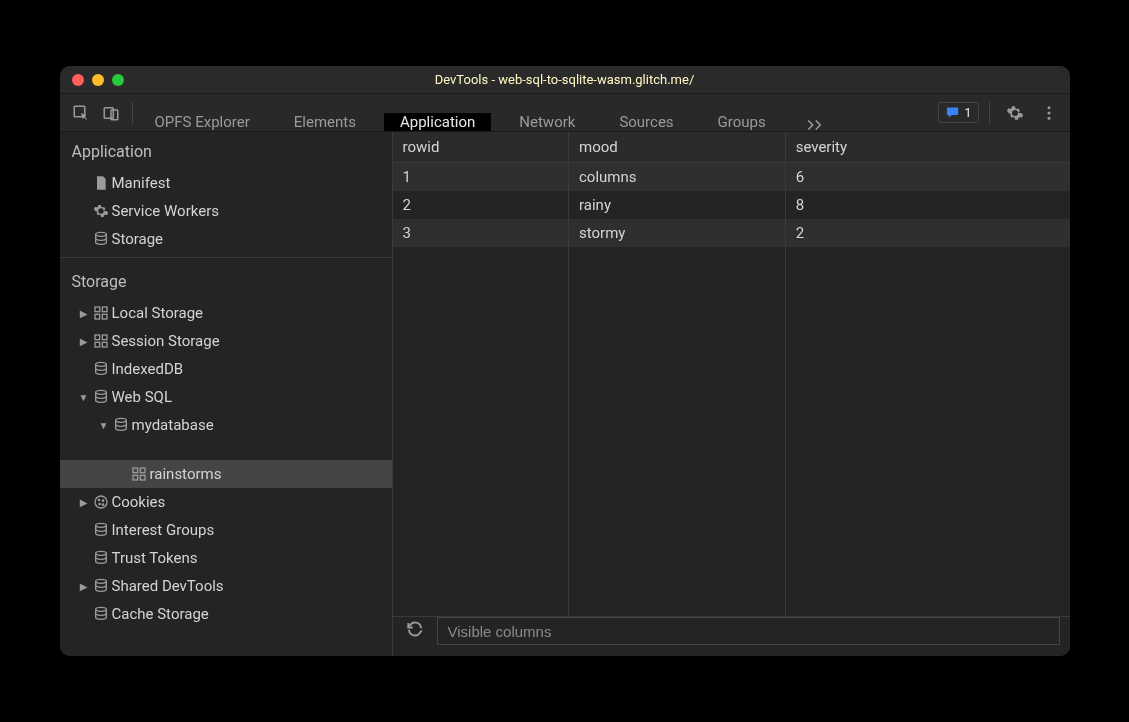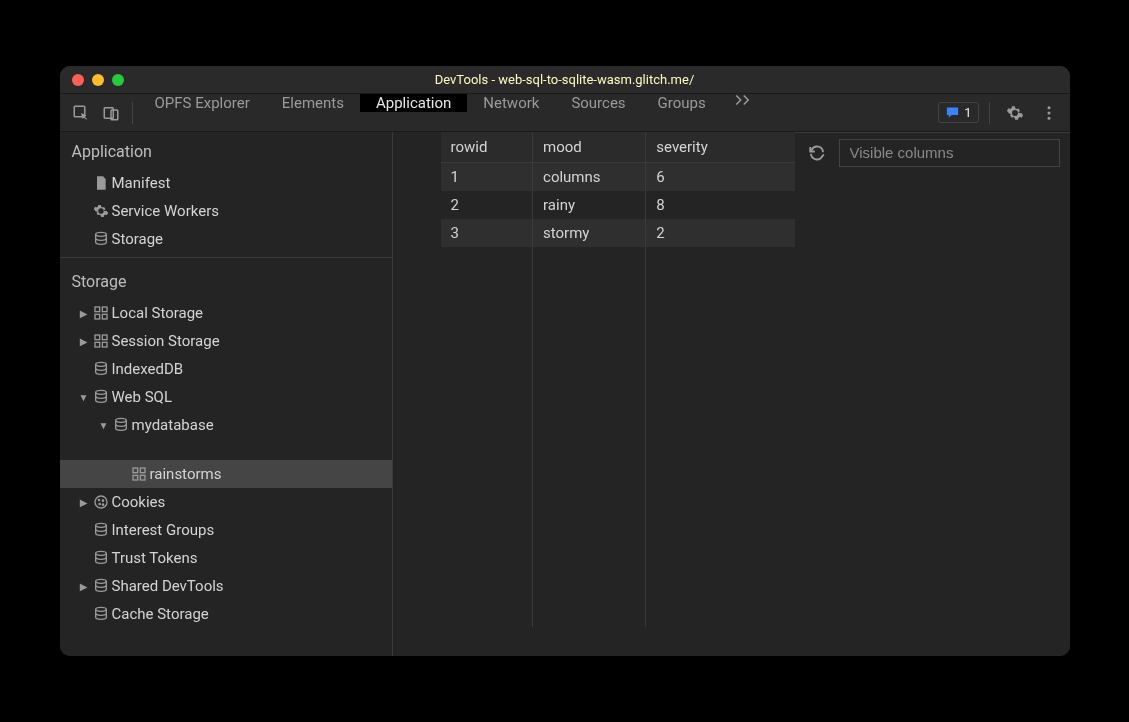--- a/index.html
+++ b/index.html
@@ -71,22 +71,23 @@
     display: flex; align-items: center; justify-content: center;
     color: #9a9a9a;
     cursor: pointer;
   }
   .toolbar-icon-btn svg { width: 18px; height: 18px; }
   .toolbar-sep {
     width: 1px; height: 22px; background: #444; margin: 0 6px;
   }
   .tabs {
     display: flex;
-    align-items: flex-start;
+    align-items: flex-end;
     height: 100%;
+    gap: 12px;
   }
   .tab {
     padding: 0 16px;
     display: flex; align-items: center;
     font-size: 15px;
     color: #9a9a9a;
     cursor: pointer;
     white-space: nowrap;
   }
   .tab.active {
@@ -166,24 +167,23 @@
     color: #9a9a9a;
   }
   .item-icon svg { width: 16px; height: 16px; }
   .indent-1 { padding-left: 18px; }
   .indent-2 { padding-left: 38px; }
   .indent-4 { padding-left: 70px; }
 
   .main {
     flex: 1;
     display: flex;
-    flex-direction: row;
+    flex-direction: column;
     min-width: 0;
     background: #242424;
-    padding-left: 48px;
   }
   .table-wrap {
     flex: 1;
     overflow: auto;
   }
   .data-table {
     width: 100%;
     border-collapse: collapse;
     table-layout: fixed;
   }
@@ -207,21 +207,21 @@
   }
   .data-table tbody tr:nth-child(odd) { background: #2f2f2f; }
   .data-table tbody tr:nth-child(even) { background: #242424; }
   .data-table th:last-child, .data-table td:last-child { border-right: none; }
   .col-fill td { height: auto; }
 
   .bottom-bar {
     height: 40px;
     border-top: 1px solid #3a3a3a;
     display: flex;
-    align-items: center;
+    align-items: flex-start;
     padding: 0 10px;
     gap: 10px;
     background: #242424;
   }
   .refresh-btn {
     width: 24px; height: 24px;
     display: flex; align-items: center; justify-content: center;
     color: #9a9a9a;
     cursor: pointer;
   }

